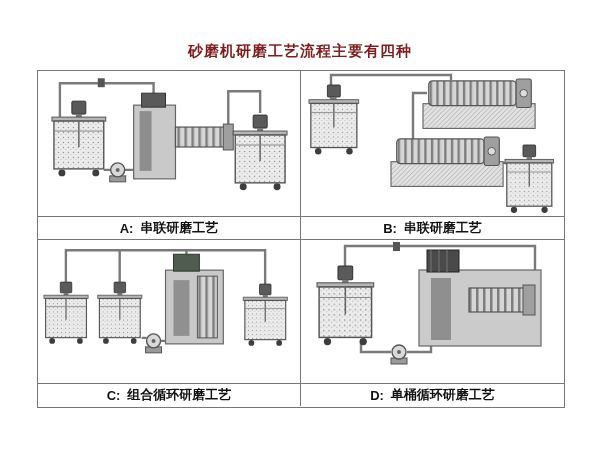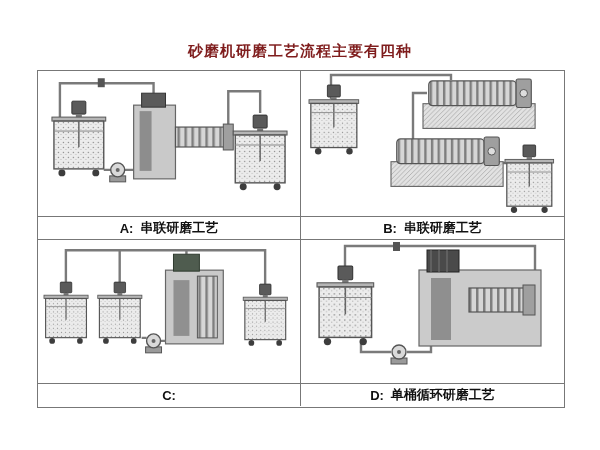--- a/index.html
+++ b/index.html
@@ -136,20 +136,21 @@
           <rect x="130" y="38" width="20" height="62" fill="#8f8f8f"></rect>
           <rect x="168" y="48" width="56" height="24" fill="url(#ribs)" stroke="#555" stroke-width="1.2"></rect>
           <rect x="222" y="45" width="12" height="30" fill="#9f9f9f" stroke="#555" stroke-width="1"></rect>
         </g>
         <use href="#sym-pump" transform="translate(98,112)"></use>
       </svg>
     </div>
 
     <div class="cell caption col-l">
       <span>C:</span>
+      <span>组合循环研磨工艺</span>
     </div>
     <div class="cell caption">
       <span>D:</span>
       <span>单桶循环研磨工艺</span>
     </div>
 
   </div>
 </div>
 
 </body></html>

